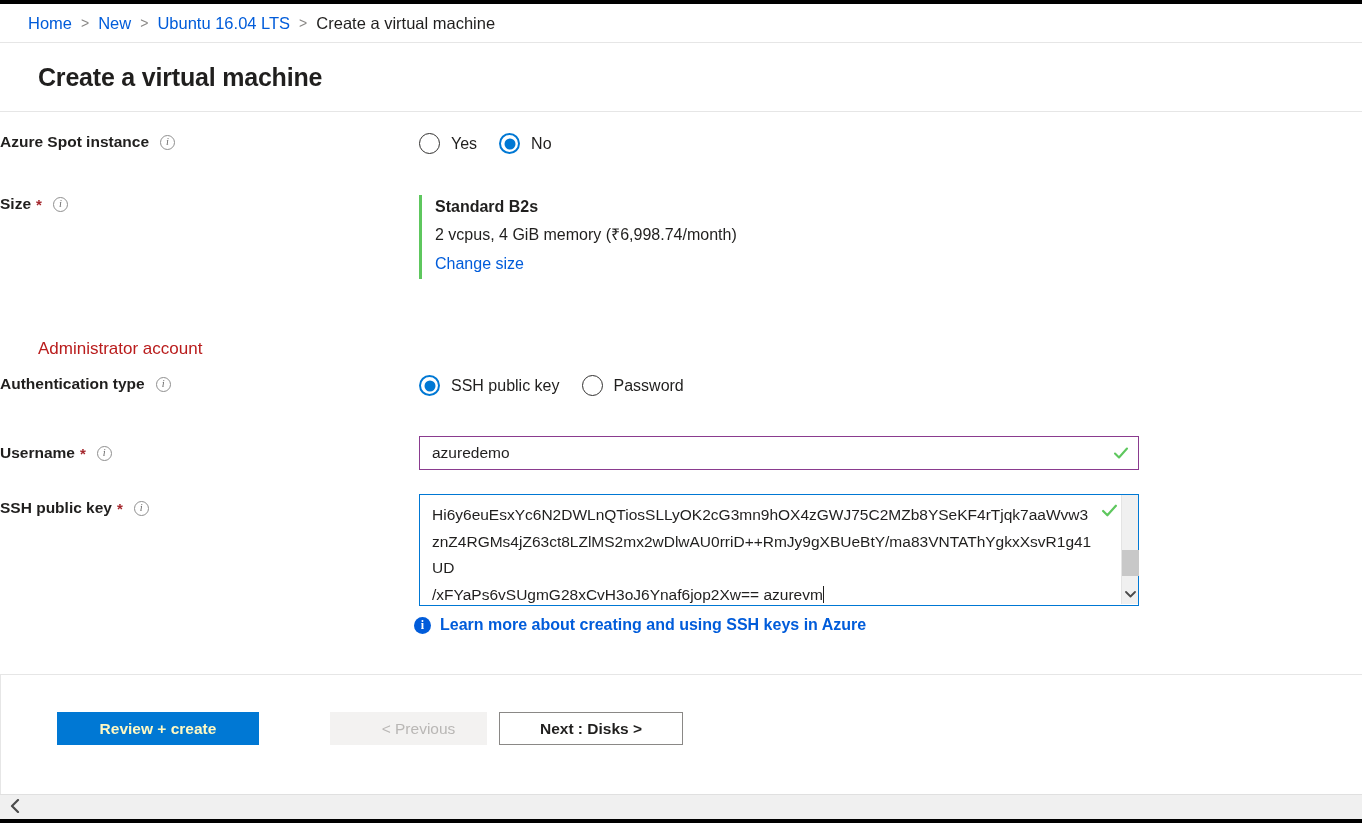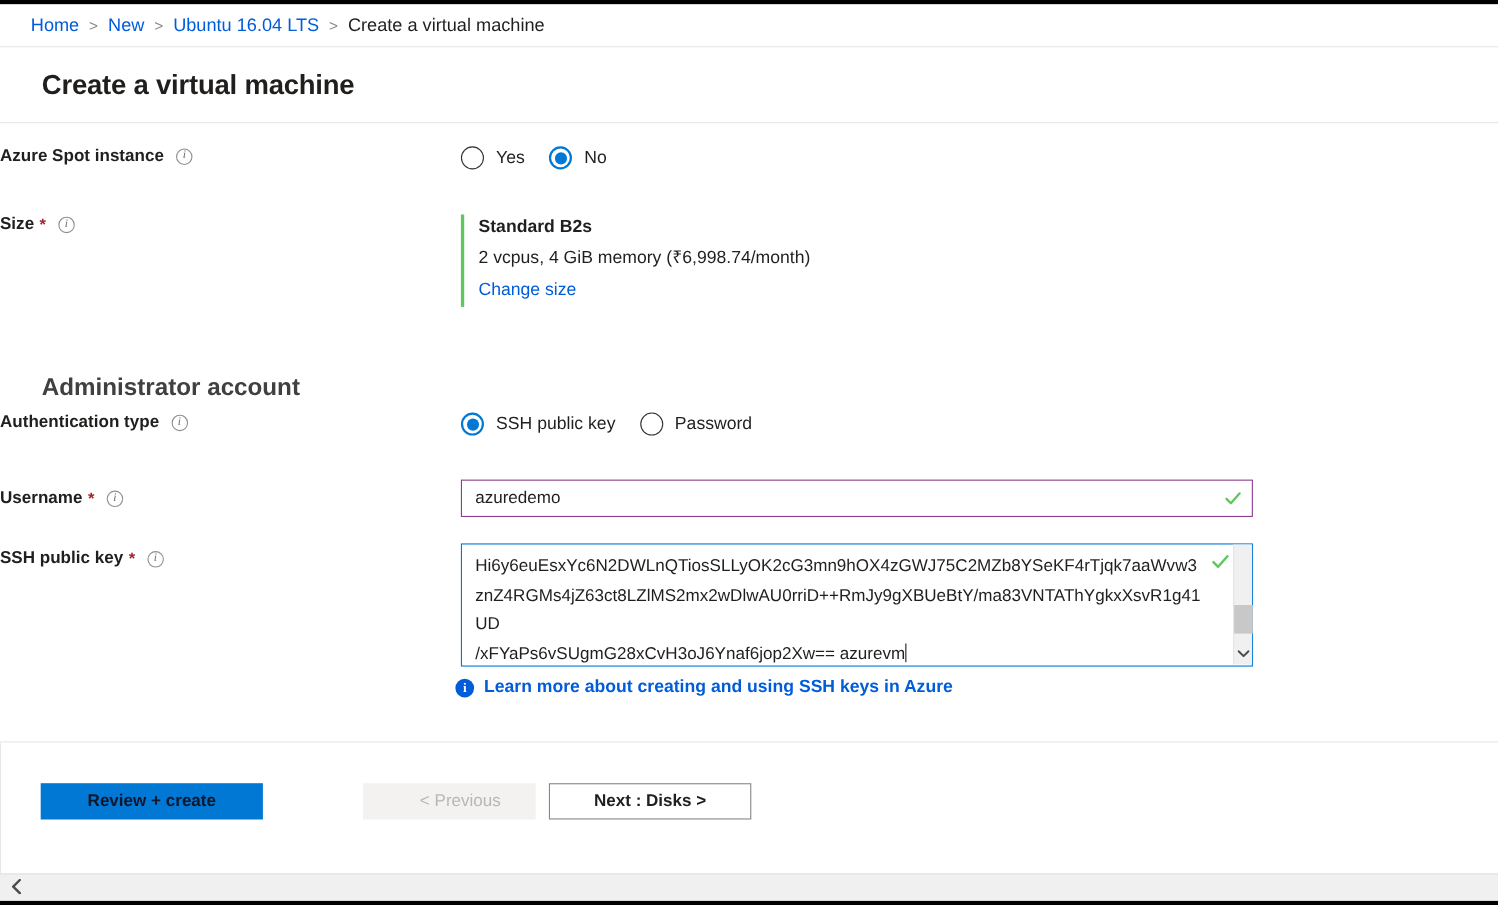--- a/index.html
+++ b/index.html
@@ -175,23 +175,23 @@
     font-size: 16px;
     color: #015cda;
     cursor: pointer;
     line-height: 1.85;
     display: inline-block;
   }
   
   .section-head {
     position: absolute;
     left: 38px;
-    font-size: 22px;
-    font-weight: 700;
-    color: #404040;
+    font-size: 17px;
+    font-weight: 400;
+    color: #b91c1c;
   }
   
   .field-wrap {
     position: relative;
     display: flex;
     align-items: center;
     background: #fff;
   }
   .text-input {
     width: 720px;
@@ -327,25 +327,25 @@
     font-family: "Liberation Sans", sans-serif;
     font-weight: 600;
     cursor: pointer;
     display: flex;
     align-items: center;
     justify-content: center;
     border: none;
     padding: 0 16px;
   }
   .btn-primary {
-    left: 36px;
+    left: 56px;
     top: 36px;
     width: 202px;
     background: #0078d4;
-    color: #0f172a;
+    color: #fef9c3;
   }
   .btn-disabled {
     left: 329px;
     top: 36px;
     width: 157px;
     background: #f3f2f1;
     color: #b9b7b5;
     font-weight: 400;
     cursor: default;
     padding-left: 36px;

